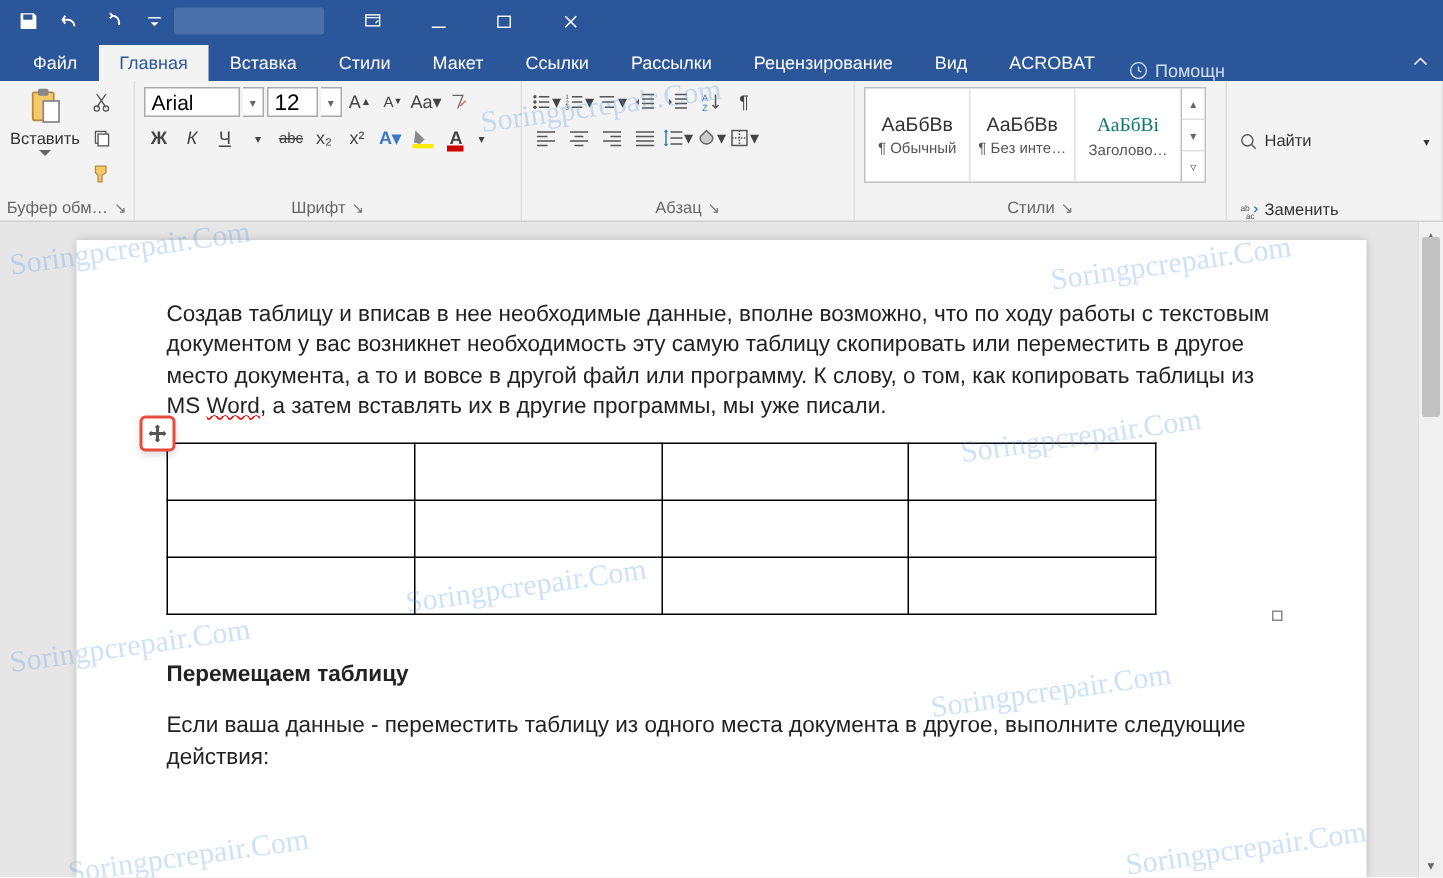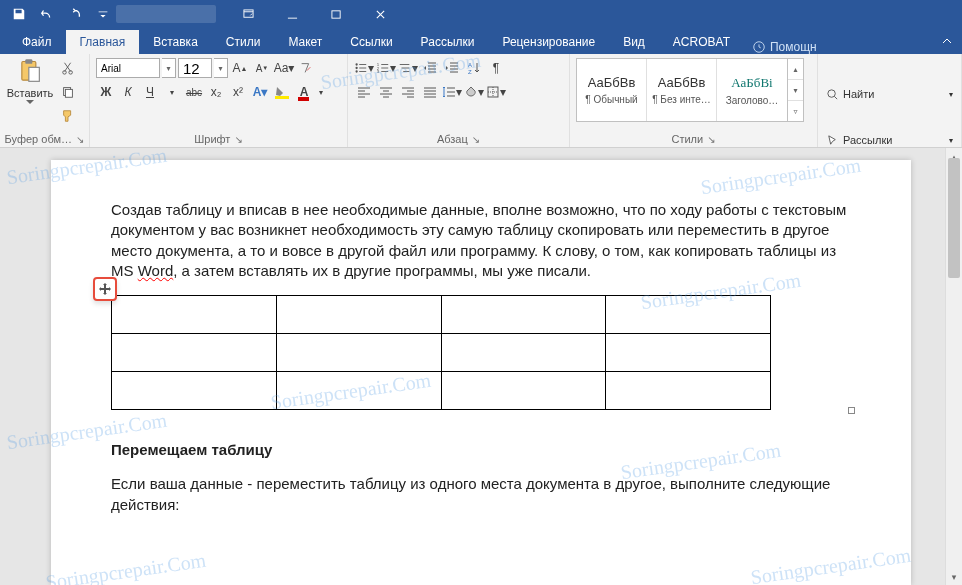--- a/index.html
+++ b/index.html
@@ -30,21 +30,21 @@
 .group-body { flex: 1; display: flex; align-items: flex-start; padding: 4px 6px; gap: 4px; }
 .group-label { text-align: center; font-size: 11px; color: #666; padding-bottom: 2px; display:flex; justify-content:center; align-items:center; gap:4px;}
 .dialog-launcher { font-size: 10px; color: #777; cursor:pointer; }
 .big-btn { display: flex; flex-direction: column; align-items: center; justify-content: center; gap: 1px; cursor:pointer; width: 48px;}
 .big-btn .ico { width: 28px; height: 28px; }
 .big-btn .lbl { font-size: 11px; color: #333; }
 .small-btn { width: 20px; height: 20px; display:flex; align-items:center; justify-content:center; cursor:pointer; font-size:12px; color:#444; }
 .two-rows { display: flex; flex-direction: column; gap: 4px; }
 .row { display: flex; align-items: center; gap: 2px; }
 
-.font-name { width: 64px; height: 20px; border: 1px solid #ababab; background: #fff; font-size: 10px; display:flex; align-items:center; padding: 0 4px;}
+.font-name { width: 64px; height: 20px; border: 1px solid #ababab; background: #fff; font-size: 14px; display:flex; align-items:center; padding: 0 4px;}
 .font-size { width: 34px; height: 20px; border: 1px solid #ababab; background: #fff; font-size: 15px; display:flex; align-items:center; padding: 0 4px;}
 .combo-arrow { width: 14px; height: 20px; border: 1px solid #ababab; border-left:none; background: #fff; display:flex; align-items:center; justify-content:center; font-size:8px; color:#666;}
 
 .style-gallery { display:flex; height: 64px; gap:0; border:1px solid #c0c0c0; background:#fff;}
 .style-item { width: 70px; border-right:1px solid #e0e0e0; display:flex; flex-direction:column; align-items:center; justify-content:center; cursor:pointer; padding:2px;}
 .style-item.last{border-right:none;}
 .style-prev { font-size: 13px; color:#333;}
 .style-item .blue { color: #0f766e; font-family: Cambria, serif;}
 .style-name { font-size: 10px; color:#555; margin-top:4px; white-space:nowrap; overflow:hidden; text-overflow:ellipsis; max-width:66px;}
 .gallery-scroll { width:16px; display:flex; flex-direction:column; border-left:1px solid #c0c0c0;}
@@ -364,20 +364,28 @@
       <div class="row">
           <svg viewBox="0 0 14 14">
             <circle cx="6" cy="6" r="4" fill="none" stroke="#555"></circle>
             <path d="M9 9l3 3" stroke="#555"></path>
           </svg>
           <span>Найти</span>
           <span style="font-size:8px;margin-left:auto">▾</span>
         </div>
       <div class="row">
           <svg viewBox="0 0 14 14">
+            <text x="1" y="7" font-size="6" fill="#555">ab</text>
+            <text x="5" y="13" font-size="6" fill="#555">ac</text>
+            <path d="M11 4l2 2-2 2" stroke="#3b78c5" fill="none"></path>
+          </svg>
+          <span>Заменить</span>
+        </div>
+      <div class="row">
+          <svg viewBox="0 0 14 14">
             <path d="M3 2l2 9 2-3 3-2z" fill="#fff" stroke="#555"></path>
           </svg>
           <span>Рассылки</span>
           <span style="font-size:8px;margin-left:auto">▾</span>
         </div>
     </div>
     <div class="group-label">
         <span>Редактирование</span>
       </div>
   </div>

